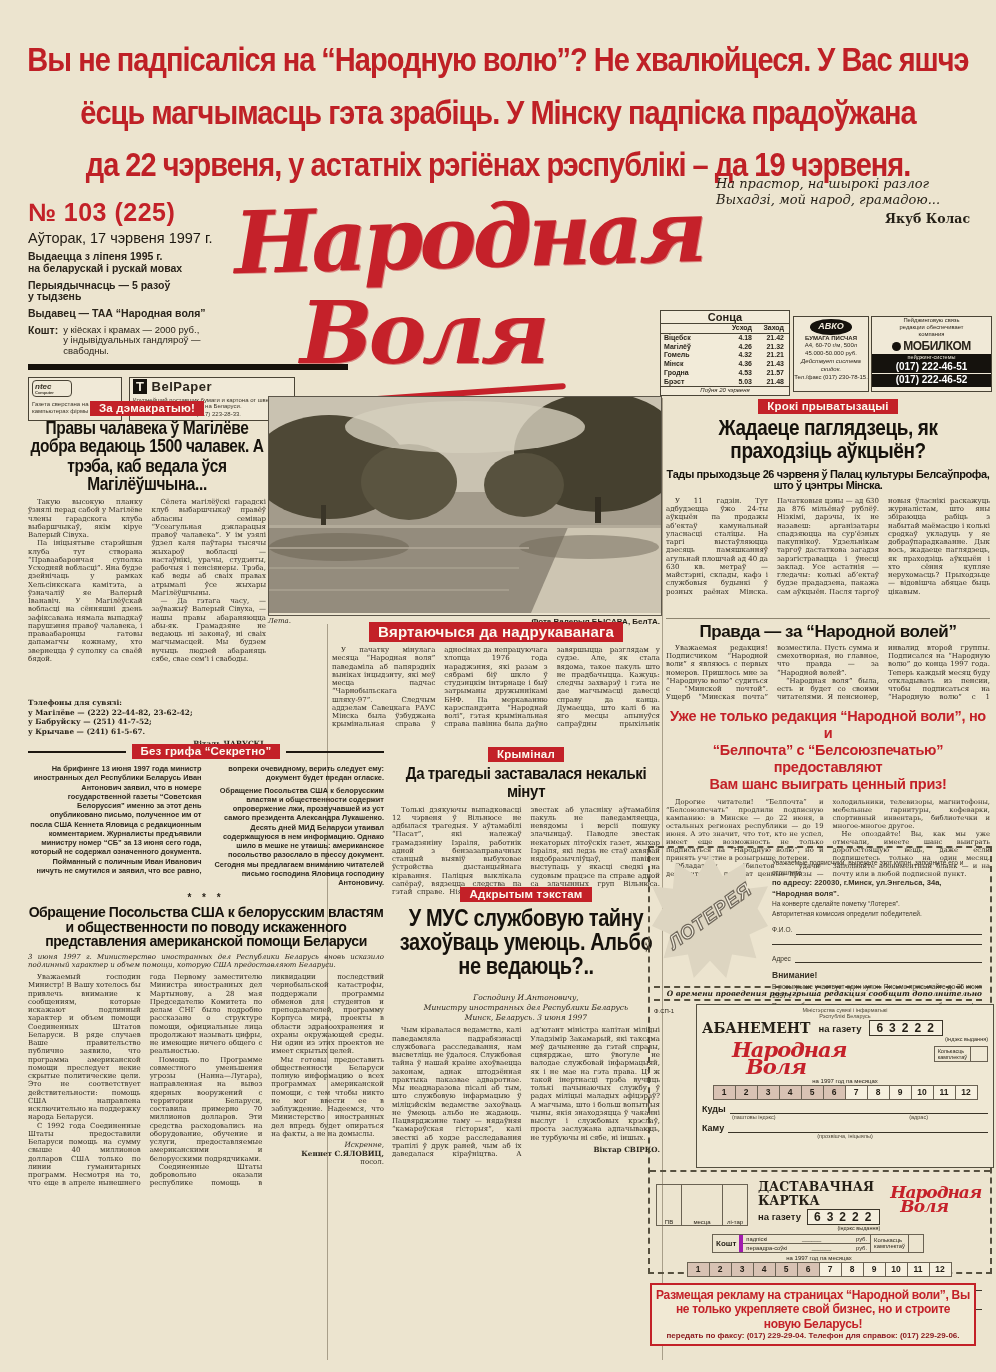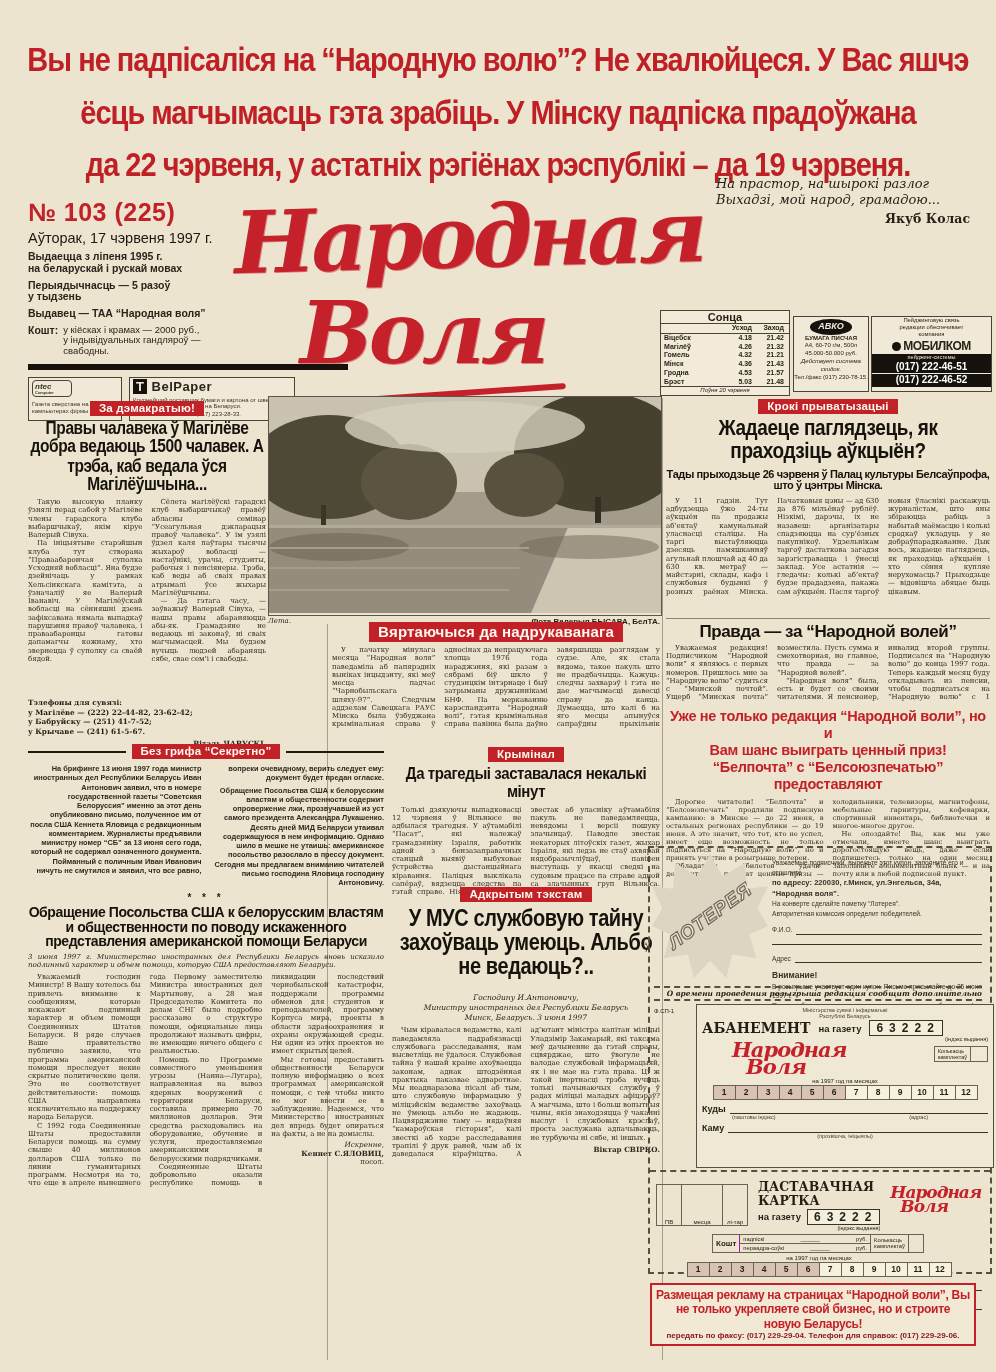--- a/index.html
+++ b/index.html
@@ -264,22 +264,22 @@
     <div class="hl" style="font-size:17px;">Правда — за “Народной волей”</div>
     <div class="bt col3" style="height:64px;margin-top:3px;">
       <p>Уважаемая редакция! Подписчиком “Народной воли” я являюсь с первых номеров. Пришлось мне за “Народную волю” судиться с “Минской почтой”. Ущерб “Минская почта” возместила. Пусть сумма и смехотворная, но главное, что правда — за “Народной волей”.</p>
       <p>“Народная воля” была, есть и будет со своими читателями. Я пенсионер, инвалид второй группы. Подписался на “Народную волю” до конца 1997 года. Теперь каждый месяц буду откладывать из пенсии, чтобы подписаться на “Народную волю” с 1 января 1998 года. Успехов всем вам, работники “Народной воли”! Надеюсь, популярность газеты будет расти с каждым днем. Думаю, что тираж газеты также будет расти и настанет день, когда она получит волю печататься дома.</p>
 
     </div>
   </div>
 
   <div class="abs" style="left:666px;top:708px;width:324px;">
     <div class="promo-h">Уже не только редакция “Народной воли”, но и</div>
+    <div class="promo-h">“Белпочта” с “Белсоюзпечатью” предоставляют</div>
     <div class="promo-h">Вам шанс выиграть ценный приз!</div>
-    <div class="promo-h">“Белпочта” с “Белсоюзпечатью” предоставляют</div>
     <div class="bt col2" style="height:86px;margin-top:4px;font-size:6.8px;">
       <p>Дорогие читатели! “Белпочта” и “Белсоюзпечать” продлили подписную кампанию: в Минске — до 22 июня, в остальных регионах республики — до 19 июня. А это значит, что тот, кто не успел, имеет еще возможность не только подписаться на “Народную волю”, но и принять участие в розыгрыше лотереи.</p>
       <p>Обладатели “билетов удачи” действительно получат ценные призы — холодильники, телевизоры, магнитофоны, мебельные гарнитуры, кофеварки, спортивный инвентарь, библиотечки и многое-многое другое.</p>
       <p>Не опоздайте! Вы, как мы уже отмечали, имеете шанс выиграть дорогостоящую вещь, даже если подпишетесь только на один месяц. Заполняйте абонементный бланк — и на почту или в любой подписной пункт.</p>
 
     </div>
   </div>
 
   <div class="abs" style="left:28px;top:744px;width:356px;">
     <div class="kline">
@@ -435,21 +435,21 @@
             <span class="digits">63222</span>
           </div>
           <div style="font-size:5.5px;text-align:right;">(індэкс выдання)</div>
         </div>
         <div class="formlogo" style="font-size:17px;margin-top:6px;">
           <div>Народная</div>
             <div style="margin-left:10px;">Воля</div>
         </div>
       </div>
       <div style="display:flex;margin-top:3px;margin-left:56px;border:1px solid #6a6253;width:210px;font-size:5.8px;">
-        <div style="padding:2px 3px;border-right:1px solid #a21caf;display:flex;align-items:center;font-weight:bold;font-size:8px;text-align:right;">
+        <div style="padding:2px 3px;border-right:4px solid #a21caf;display:flex;align-items:center;font-weight:bold;font-size:8px;text-align:right;">
             <span>Кошт</span>
           </div>
         <div style="flex:1;">
           <div style="display:flex;justify-content:space-between;border-bottom:1px solid #6a6253;padding:1px 3px;">
               <span>падпіскі</span>
               <span>______</span>
               <span>руб.</span>
             </div>
           <div style="display:flex;justify-content:space-between;padding:1px 3px;">
               <span><span>пераадра-</span><span>соўкі</span></span>

